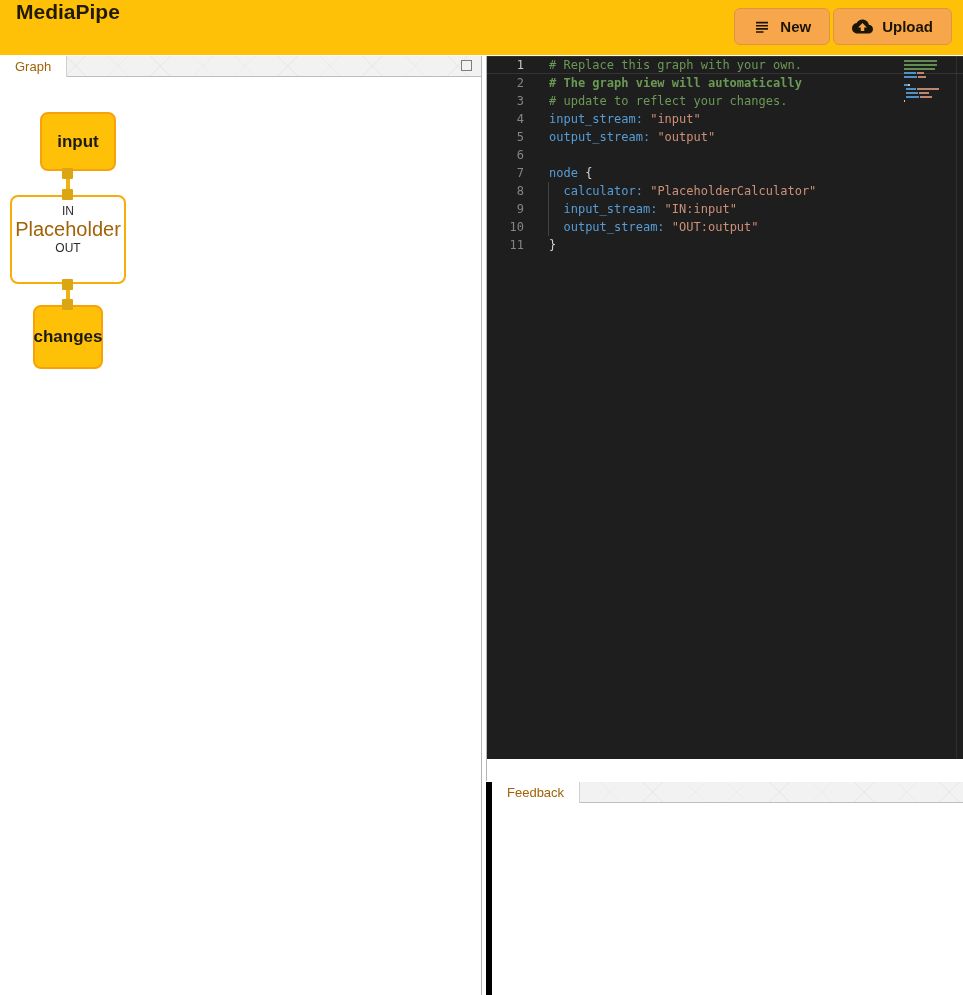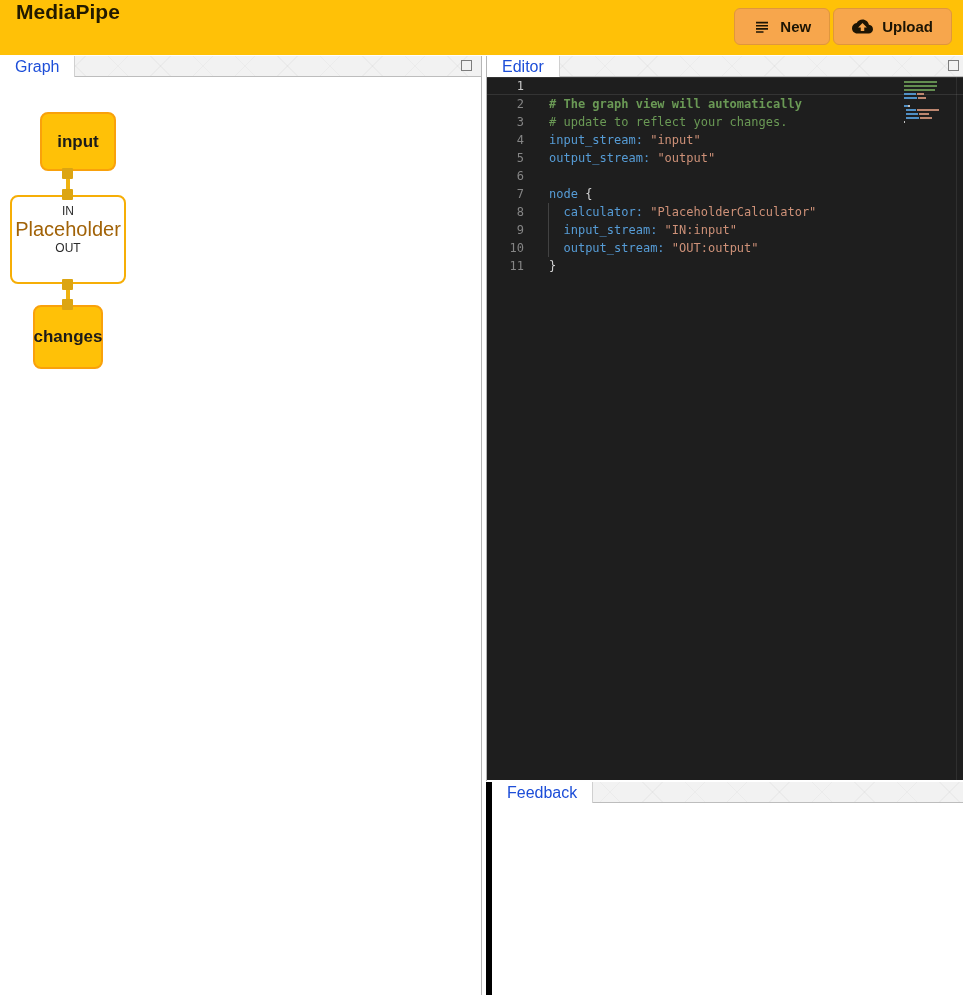--- a/index.html
+++ b/index.html
@@ -29,21 +29,21 @@
   .tabstrip{
     position:relative;height:20px;
     background-color:#f2f2f2;
     background-image:
       repeating-linear-gradient(45deg, rgba(0,0,0,0.028) 0 1px, transparent 1px 30px),
       repeating-linear-gradient(135deg, rgba(0,0,0,0.028) 0 1px, transparent 1px 30px);
     border-bottom:1px solid #bdbdbd;
   }
   .tab{
     position:absolute;left:0;top:0;height:21px;z-index:2;background:#ffffff;
-    display:flex;align-items:center;padding:0 15px;font-size:16px;color:#1d4ed8;
+    display:flex;align-items:center;padding:0 15px;font-size:13px;color:#a16207;
     border-right:1px solid #d0d0d0;cursor:pointer;white-space:nowrap;
   }
   .maxbtn{
     position:absolute;top:4px;width:9px;height:9px;background:transparent;
     border:1px solid #7d7d7d;z-index:2;cursor:pointer;
   }
   .maxbtn.inleft{right:9px;}
   .maxbtn.inright{right:4px;}
   
   .graph-canvas{position:relative;width:100%;height:918px;background:#fff;}
@@ -129,30 +129,25 @@
     <div class="gport" style="left:62px;top:202px;"></div>
     <div class="gport" style="left:62px;top:222px;"></div>
 
     <div class="gnode stream" style="left:33px;top:228px;width:70px;height:64px;">
       <span>changes</span>
     </div>
   </div>
 </div>
 
 <div class="panel panel-editor">
-  <div class="tabstrip">
-    <div class="tab">
-      <span>Editor</span>
-    </div>
-    <div class="maxbtn inright"></div>
-  </div>
   <div class="editor-area">
     <div class="code-lines">
         <div class="crow current">
           <span class="ln">1</span>
+          <span class="ctext"><span style="color: rgb(106, 153, 85);"># Replace this graph with your own.</span></span>
         </div>
         <div class="crow">
           <span class="ln">2</span>
           <span class="ctext"><span style="color: rgb(106, 153, 85); font-weight: bold;"># The graph view will automatically</span></span>
         </div>
         <div class="crow">
           <span class="ln">3</span>
           <span class="ctext"><span style="color: rgb(106, 153, 85);"># update to reflect your changes.</span></span>
         </div>
         <div class="crow">

